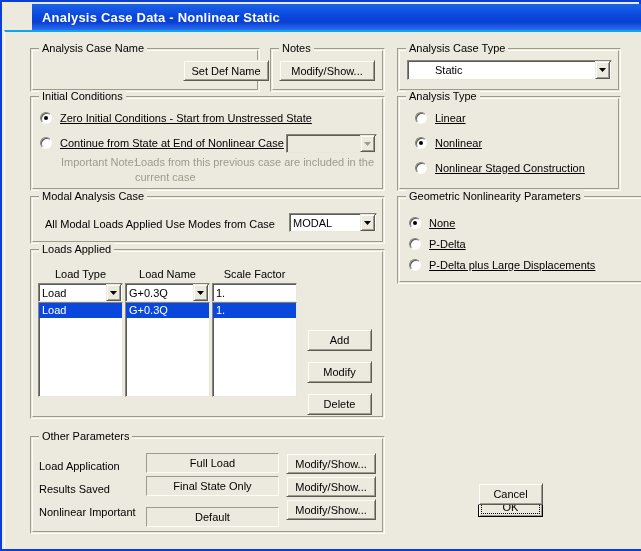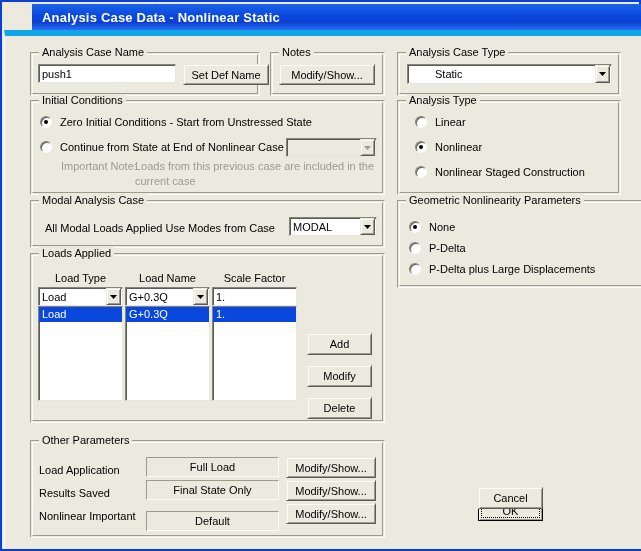--- a/index.html
+++ b/index.html
@@ -23,21 +23,21 @@
   }
   .titletext{
     color:#fff;font-weight:bold;font-size:13px;
     padding-left:10px;letter-spacing:0.2px;
     font-family:"Liberation Sans", sans-serif;
   }
   .client{
     position:absolute;left:2px;top:28px;width:637px;height:519px;
     background:#ece9de;
     box-sizing:border-box;
-    border-top:6px solid #0ea5e9;
+    border-top:2px solid #0ea5e9;
     border-left:1px solid #fdfdf8;
   }
 
   
   .group{
     position:absolute;box-sizing:border-box;
     border:1px solid #9d9a8e;
     border-right-color:#fdfdf8;border-bottom-color:#fdfdf8;
   }
   .group::after{
@@ -106,21 +106,21 @@
     white-space:nowrap;overflow:hidden;
   }
   .lrow.sel{background:#0a48dd;color:#fff;}
   .sunkenlabel{
     position:absolute;box-sizing:border-box;background:#ece9de;
     border:1px solid #9d9a8e;
     border-right-color:#fdfdf8;border-bottom-color:#fdfdf8;
     display:flex;align-items:center;justify-content:center;
     font-size:11px;color:#000;white-space:nowrap;
   }
-  .radio{position:absolute;display:flex;align-items:flex-end;font-size:11px;white-space:nowrap;}
+  .radio{position:absolute;display:flex;align-items:flex-end;font-size:11px;white-space:nowrap;text-decoration:underline;}
   .radio .dot{
     width:12px;height:12px;border-radius:50%;box-sizing:border-box;
     background:radial-gradient(circle at 62% 62%, #ffffff 0%, #ffffff 58%, #f3f1e8 100%);
     border:1px solid #85837a;
     border-right-color:#fdfdf8;border-bottom-color:#fdfdf8;
     box-shadow:inset 1px 1px 0 #5d5b55;
     position:relative;flex:none;
   }
   .radio .dot i{
     position:absolute;left:3px;top:3px;width:4px;height:4px;border-radius:50%;
@@ -139,21 +139,20 @@
 
   <div class="titlebar">
     <div class="titletext">Analysis Case Data - Nonlinear Static</div>
   </div>
 
   <div class="client">
 
     <div class="group" style="left:25px;top:16px;width:230px;height:44px;">
       <div class="glabel">Analysis Case Name</div>
     </div>
-    <div class="txt" style="left:33px;top:28px;width:138px;height:19px;" title="">push1</div>
     <div class="btn" style="left:178px;top:28px;width:86px;height:21px;">Set Def Name</div>
 
     <div class="group" style="left:265px;top:16px;width:115px;height:44px;">
       <div class="glabel">Notes</div>
     </div>
     <div class="btn" style="left:274px;top:28px;width:96px;height:21px;">Modify/Show...</div>
 
     <div class="group" style="left:392px;top:16px;width:224px;height:44px;">
       <div class="glabel">Analysis Case Type</div>
     </div>

